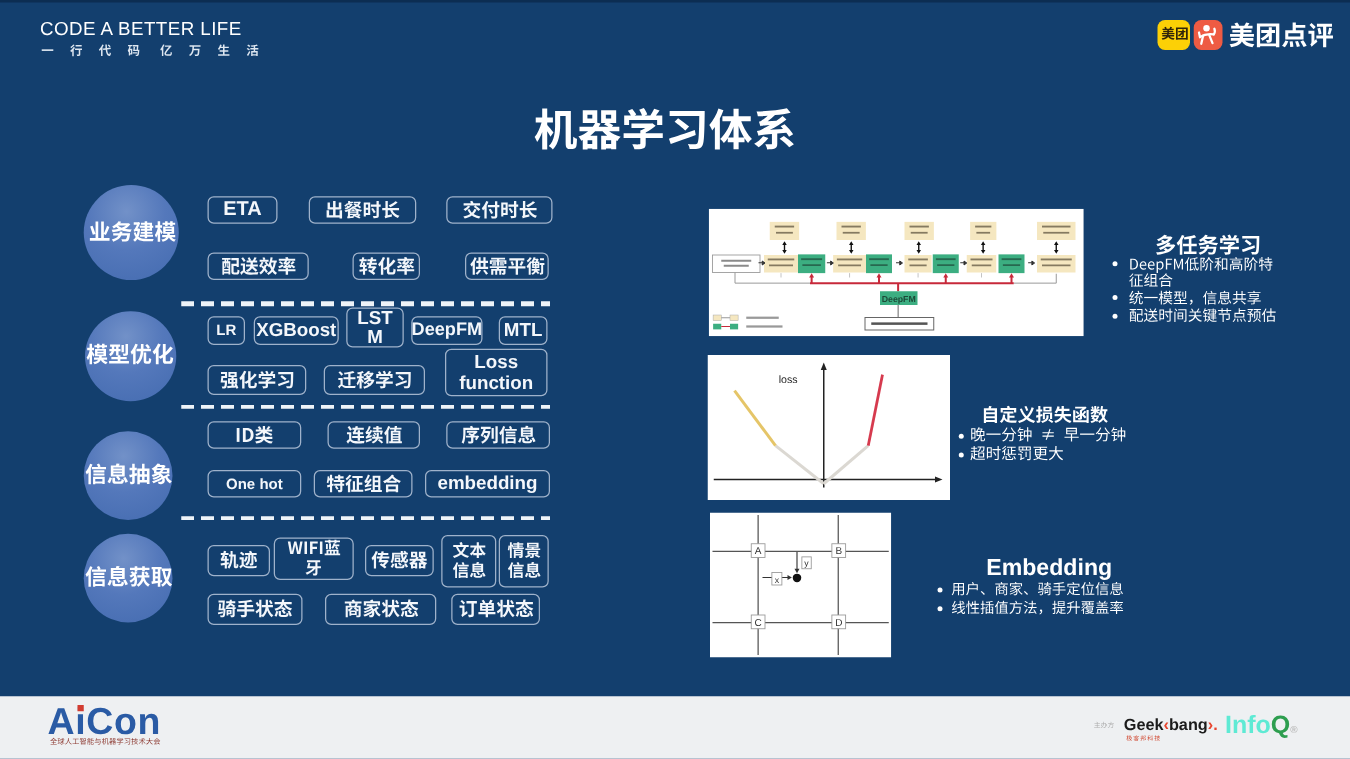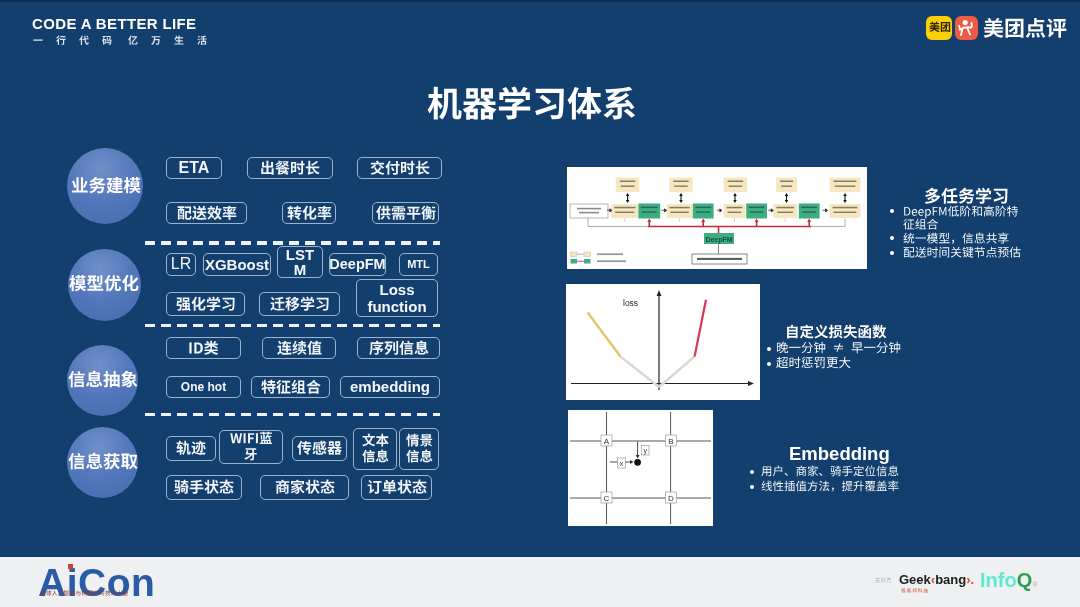--- a/index.html
+++ b/index.html
@@ -5,21 +5,21 @@
  background:#133f6e;font-family:"Liberation Sans",sans-serif}
 .b{position:absolute;border:1px solid rgba(195,208,226,.8);border-radius:5px;color:#f4f7fb;
  display:flex;align-items:center;justify-content:center;text-align:center;line-height:1.05}
 .dash{position:absolute;height:3.5px;width:295px;left:145px;
  background:repeating-linear-gradient(90deg,#eef3f8 0 10px,transparent 10px 16px)}
 .dot{position:absolute;width:4px;height:4px;border-radius:50%;background:#fff}
 </style></head><body>
 
 <div style="position:absolute;left:0;top:0;width:1080px;height:2px;background:#0c2d52;"></div>
 
-<div style="position:absolute;left:32px;top:15px;color:#fff;font-size:15px;font-weight:bold;letter-spacing:0.35px;">CODE A BETTER LIFE</div>
+<div style="position:absolute;left:32px;top:15px;color:#fff;font-size:15px;font-weight:normal;letter-spacing:0.35px;">CODE A BETTER LIFE</div>
 
 <div style="position:absolute;left:33px;top:35px;">
     <svg width="92" height="12" viewBox="0 0 92 12" style="display:block;overflow:visible">
       <g fill="#dde6f0" transform="translate(0,9.0) scale(0.01000,-0.01000)">
         <use href="#g0" x="0"></use>
         <use href="#g1" x="2300"></use>
         <use href="#g2" x="4600"></use>
         <use href="#g3" x="6900"></use>
       </g>
     </svg>
@@ -190,37 +190,37 @@
         <use href="#g43" x="1000"></use>
         <use href="#g44" x="2000"></use>
         <use href="#g45" x="3000"></use>
       </g>
     </svg>
   </div>
 
 <div class="dash" style="top:241px;"></div>
 
 <div class="b" style="left:166px;top:253px;width:28px;height:21px;">
-    <span style="font-size:16px;font-weight:normal">LR</span>
+    <span style="font-size:12px;font-weight:bold">LR</span>
   </div>
 
 <div class="b" style="left:203px;top:253px;width:66px;height:21px;">
     <span style="font-size:15px;font-weight:bold">XGBoost</span>
   </div>
 
 <div class="b" style="left:277px;top:246px;width:44px;height:30px;text-align:center;">
     <span style="font-size:15px;font-weight:bold;line-height:1.0">LST<br>M</span>
   </div>
 
 <div class="b" style="left:329px;top:253px;width:55px;height:21px;">
     <span style="font-size:14.5px;font-weight:bold">DeepFM</span>
   </div>
 
 <div class="b" style="left:399px;top:253px;width:37px;height:21px;">
-    <span style="font-size:11px;font-weight:bold">MTL</span>
+    <span style="font-size:15px;font-weight:bold">MTL</span>
   </div>
 
 <div class="b" style="left:166px;top:292px;width:77px;height:22px;">
     <svg width="60" height="17" viewBox="0 0 60 17" style="display:block;overflow:visible">
       <g fill="#f4f7fb" transform="translate(0,13.5) scale(0.01500,-0.01500)">
         <use href="#g46" x="0"></use>
         <use href="#g24" x="1000"></use>
         <use href="#g14" x="2000"></use>
         <use href="#g15" x="3000"></use>
       </g>
@@ -703,21 +703,21 @@
         <use href="#g151" x="11000"></use>
       </g>
     </svg>
   </div>
 
 <div class="dot" style="left:750px;top:470px"></div>
 <div class="dot" style="left:750px;top:485px"></div>
 
 <div style="position:absolute;left:0;top:557px;width:1080px;height:50px;background:#eef0f2;"></div>
 
-<div style="position:absolute;left:38px;top:561px;color:#2a5ba5;font-size:39px;font-weight:bold;letter-spacing:0.5px;">A<span style="position:relative">i<span style="position:absolute;left:1.5px;top:3px;width:5px;height:5px;background:#d23c31;"></span></span>Con</div>
+<div style="position:absolute;left:38px;top:561px;color:#2a5ba5;font-size:30px;font-weight:bold;letter-spacing:0.5px;">A<span style="position:relative">i<span style="position:absolute;left:1.5px;top:3px;width:5px;height:5px;background:#d23c31;"></span></span>Con</div>
 
 <div style="position:absolute;left:40px;top:589.5px;">
     <svg width="88" height="7" viewBox="0 0 88 7" style="display:block;overflow:visible">
       <g fill="#8d3a32" transform="translate(0,5.2) scale(0.00580,-0.00580)">
         <use href="#g152" x="0"></use>
         <use href="#g153" x="1017"></use>
         <use href="#g154" x="2034"></use>
         <use href="#g155" x="3052"></use>
         <use href="#g156" x="4069"></use>
         <use href="#g157" x="5086"></use>

